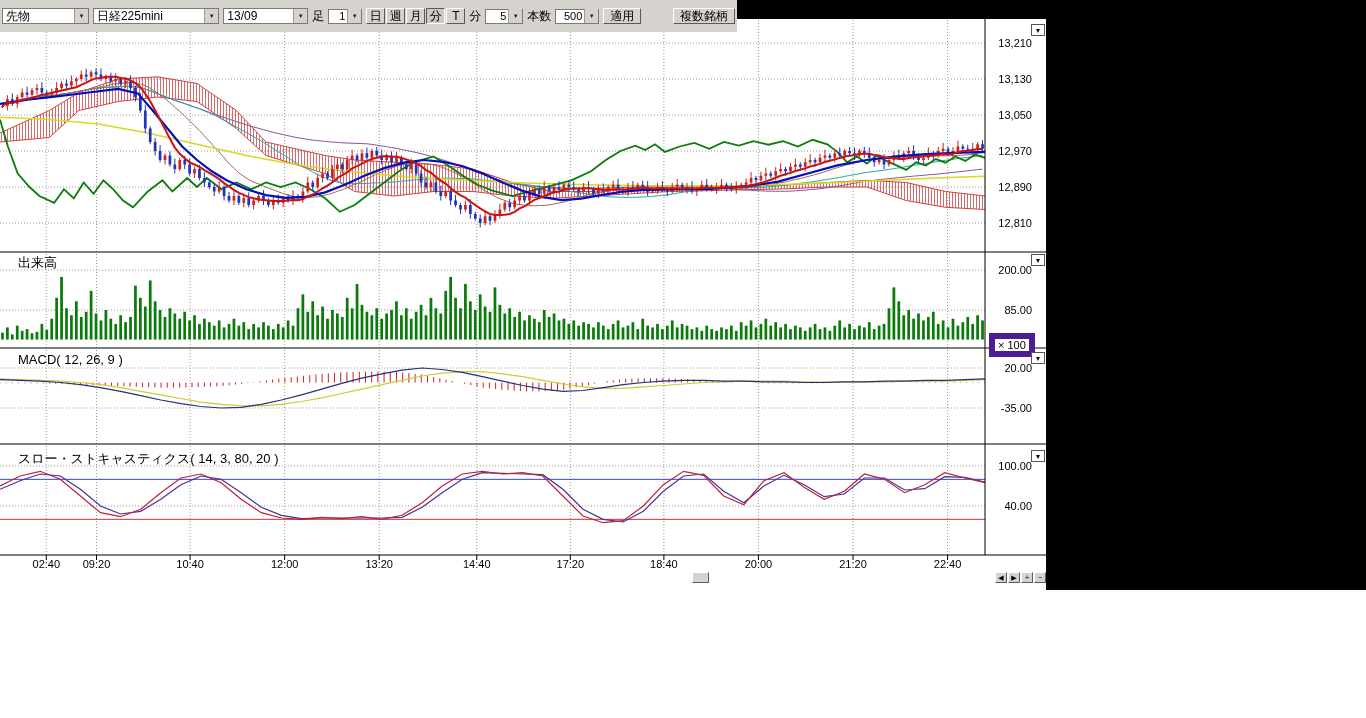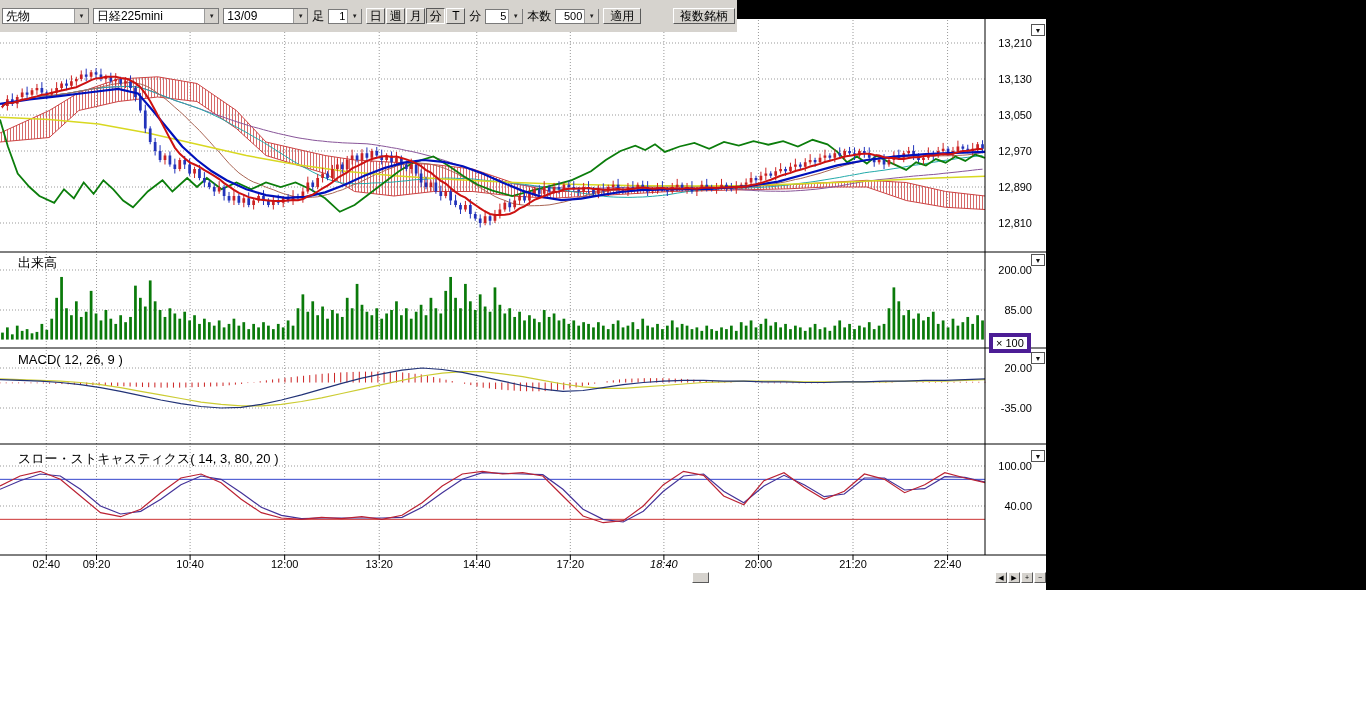--- a/index.html
+++ b/index.html
@@ -22,21 +22,21 @@
   .pbtn.active{border-color:#5a5a5a #fff #fff #5a5a5a;background:#cdc9c2;}
   .lbl{font-size:12px;white-space:nowrap;}
   #chartwrap{position:absolute;left:0;top:18px;width:1046px;height:572px;background:#fff;}
   #plot{position:absolute;left:0;top:0;}
   .legendrow{position:absolute;left:3px;display:flex;gap:22px;font-size:11px;white-space:nowrap;z-index:4;}
   .plabel{position:absolute;left:18px;font-size:13px;z-index:4;background:rgba(255,255,255,.0);}
   .ylab{position:absolute;left:988px;width:44px;text-align:right;font-size:11px;}
   .xlab{position:absolute;top:540px;width:40px;text-align:center;font-size:11px;}
   .panelbtn{position:absolute;left:1031px;width:14px;height:12px;border:1px solid #555;background:#fff;
     font-size:7px;line-height:11px;text-align:center;color:#111;z-index:4;}
-  .badge{position:absolute;left:989px;top:315px;border:4px solid #4c1d95;background:#fff;
+  .badge{position:absolute;left:989px;top:315px;border:6px solid #4c1d95;background:#fff;
     font-size:11px;padding:0 3px;z-index:4;}
   .thumb{position:absolute;left:692px;top:554px;width:17px;height:11px;background:#d6d3ce;
     border:1px solid;border-color:#fff #5a5a5a #5a5a5a #fff;z-index:4;}
   .fbtn{position:absolute;top:554px;width:12px;height:11px;background:#d6d3ce;border:1px solid;
     border-color:#fff #5a5a5a #5a5a5a #fff;font-size:7px;line-height:9px;text-align:center;z-index:4;}
 </style>
 </head>
 <body>
 
 <div class="toolbar">
@@ -909,21 +909,21 @@
     <div class="ylab" style="top: 384px;">-35.00</div>
     <div class="ylab" style="top: 442px;">100.00</div>
     <div class="ylab" style="top: 482px;">40.00</div>
     <div class="xlab" style="left: 26.295px;">02:40</div>
     <div class="xlab" style="left: 76.53px;">09:20</div>
     <div class="xlab" style="left: 170.105px;">10:40</div>
     <div class="xlab" style="left: 264.665px;">12:00</div>
     <div class="xlab" style="left: 359.225px;">13:20</div>
     <div class="xlab" style="left: 456.74px;">14:40</div>
     <div class="xlab" style="left: 550.315px;">17:20</div>
-    <div class="xlab" style="left: 643.89px; font-style: italic;">18:40</div>
+    <div class="xlab" style="left: 643.89px;">18:40</div>
     <div class="xlab" style="left: 738.45px;">20:00</div>
     <div class="xlab" style="left: 833.01px;">21:20</div>
     <div class="xlab" style="left: 927.57px;">22:40</div>
     <div class="panelbtn" style="top: 6px;">▼</div>
     <div class="panelbtn" style="top: 236px;">▼</div>
     <div class="panelbtn" style="top: 334px;">▼</div>
     <div class="panelbtn" style="top: 432px;">▼</div>
     <div class="fbtn" style="left: 995px;">◀</div>
     <div class="fbtn" style="left: 1008px;">▶</div>
     <div class="fbtn" style="left: 1021px;">+</div>

